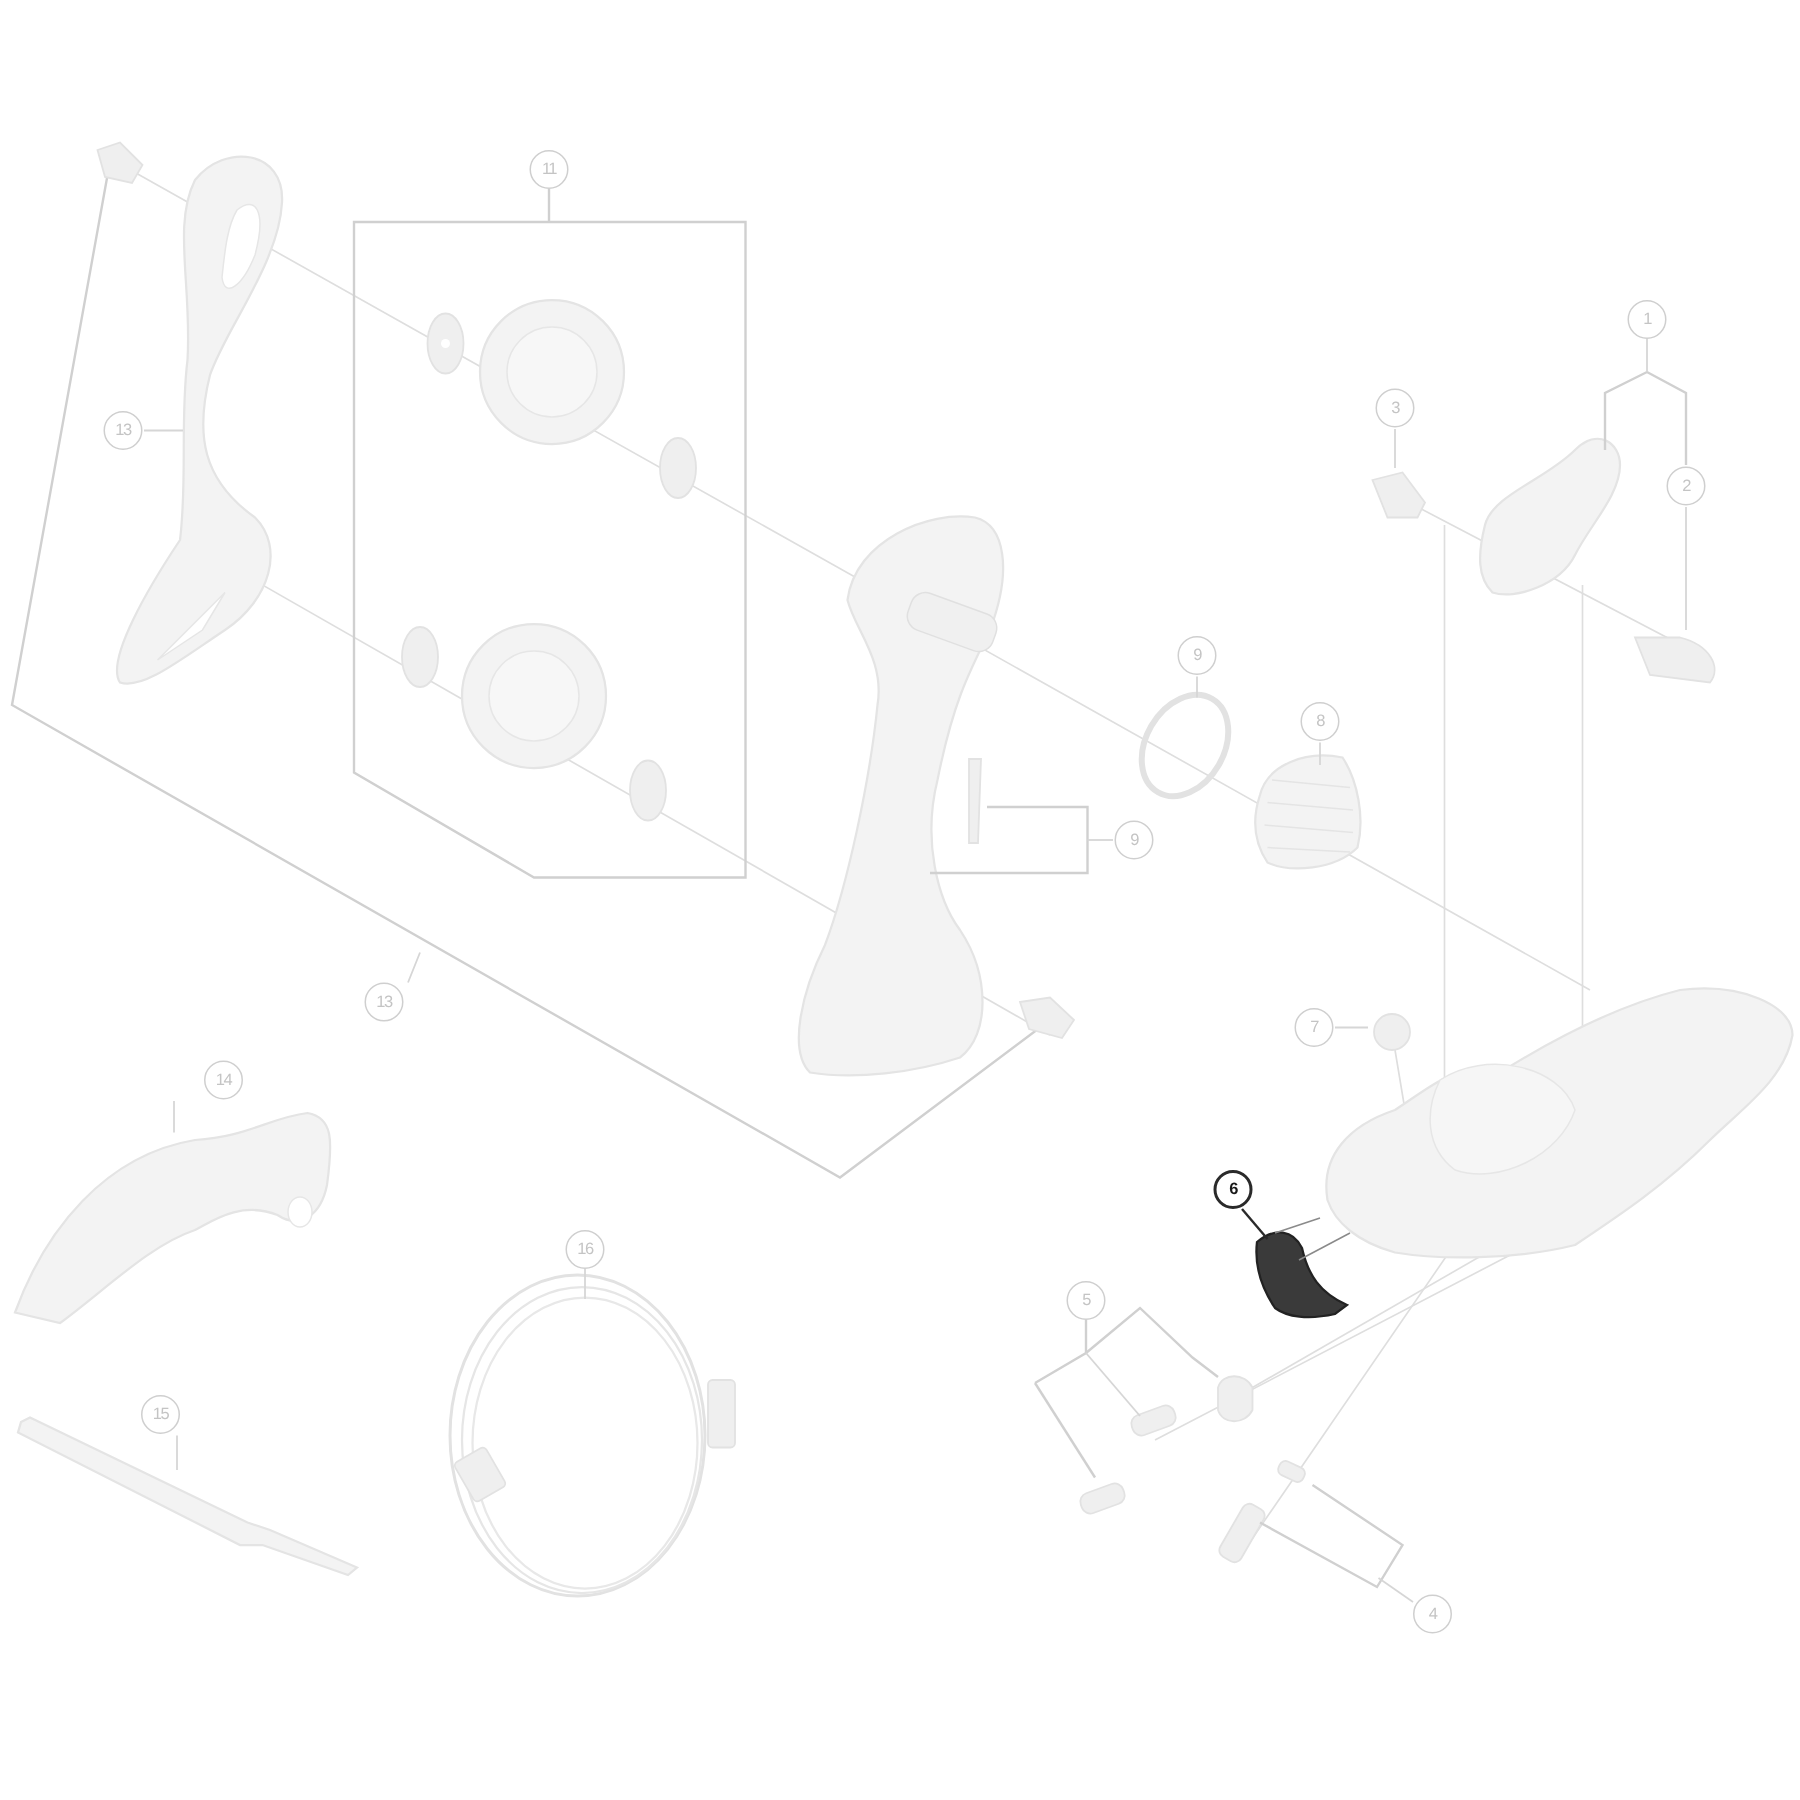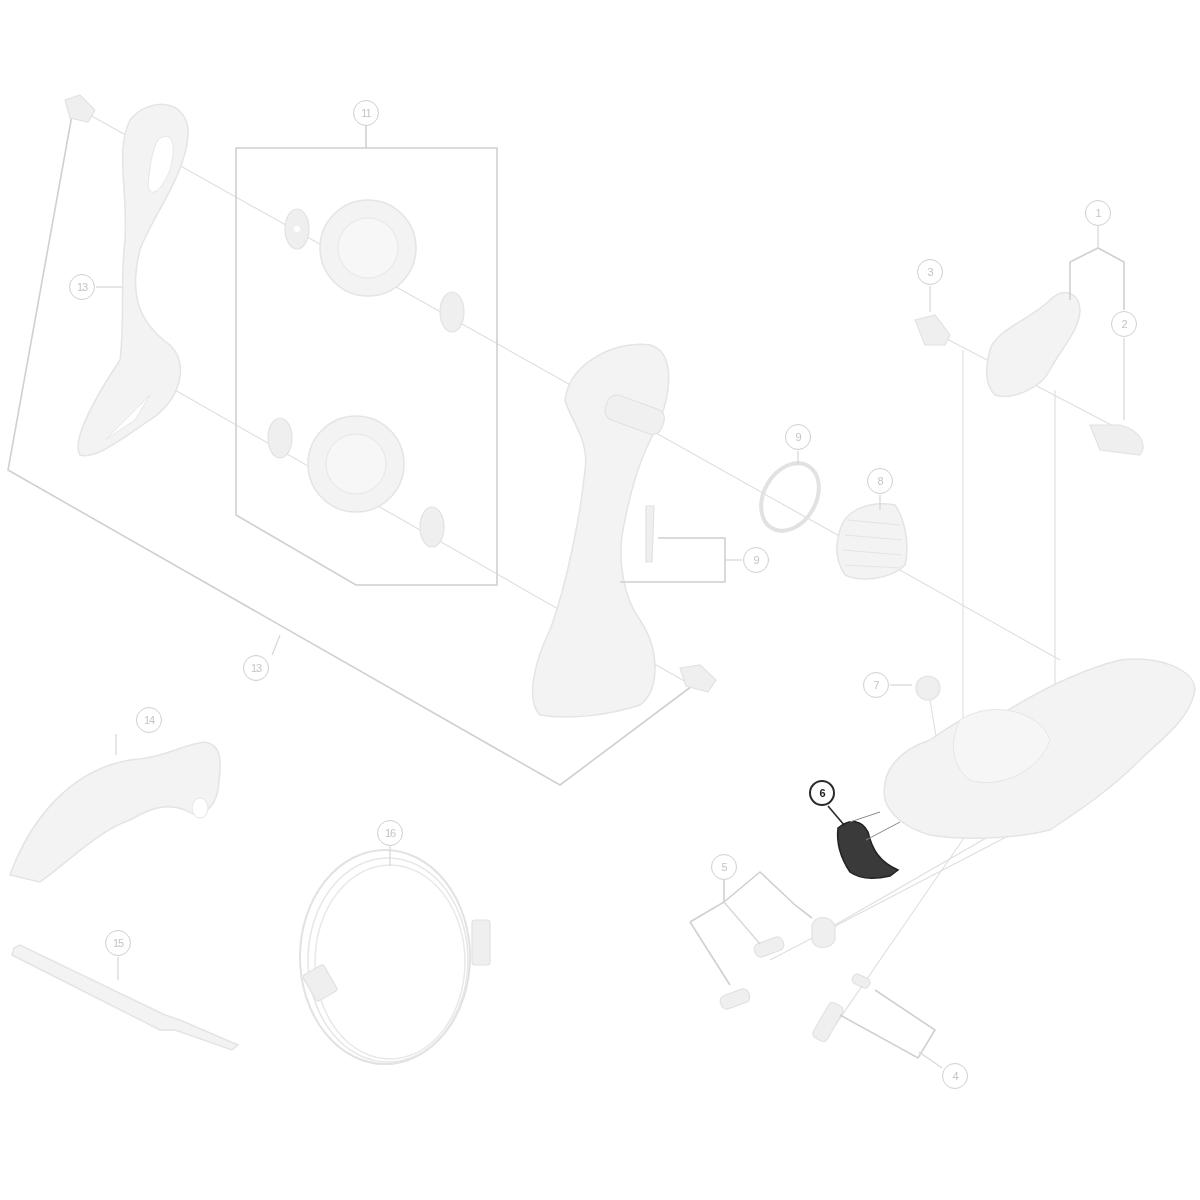--- a/index.html
+++ b/index.html
@@ -159,15 +159,15 @@
   <div class="callout" style="left:724px;top:867px;">5</div>
   <div class="callout highlight" style="left:822px;top:793px;">6</div>
   <div class="callout" style="left:876px;top:685px;">7</div>
   <div class="callout" style="left:880px;top:481px;">8</div>
   <div class="callout" style="left:798px;top:437px;">9</div>
   <div class="callout" style="left:756px;top:560px;">9</div>
   <div class="callout" style="left:366px;top:113px;">11</div>
   <div class="callout" style="left:82px;top:287px;">13</div>
   <div class="callout" style="left:256px;top:668px;">13</div>
   <div class="callout" style="left:116px;top:720px;margin-left:20px;">14</div>
-  <div class="callout" style="left:118px;top:943px;">15</div>
+  <div class="callout" style="left:107px;top:943px;">15</div>
   <div class="callout" style="left:390px;top:833px;">16</div>
 </div>
 
 </body></html>

